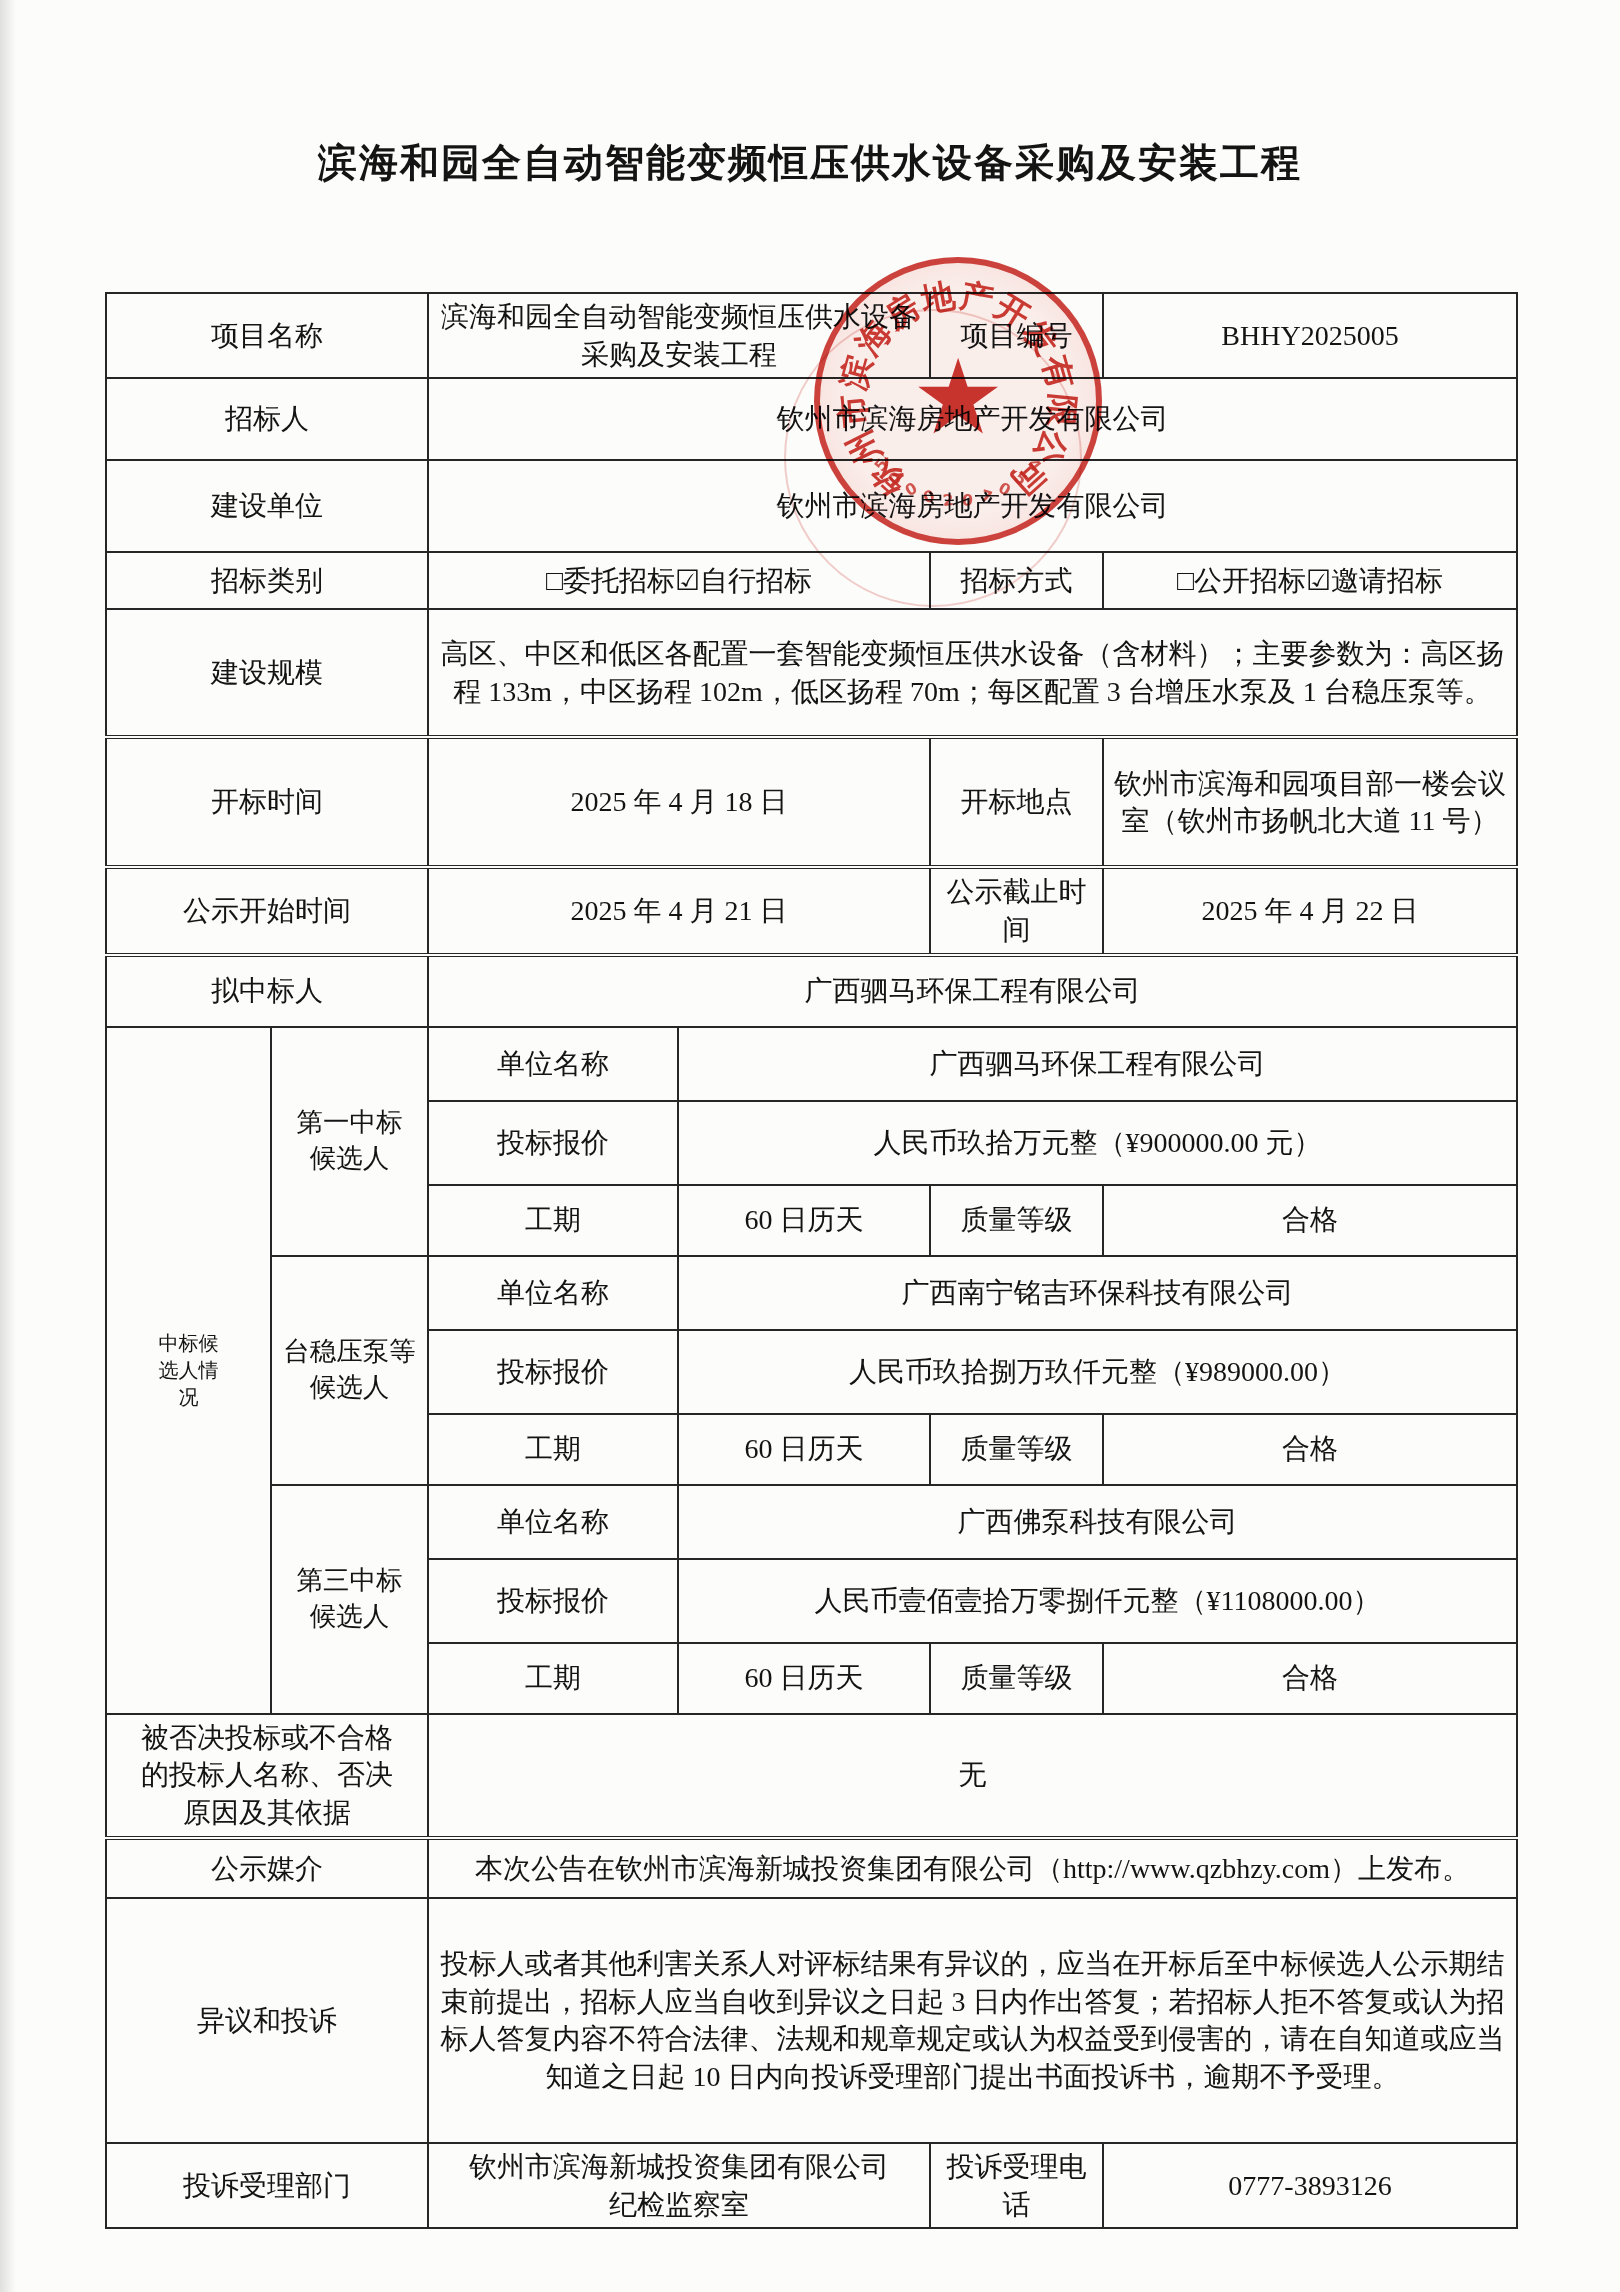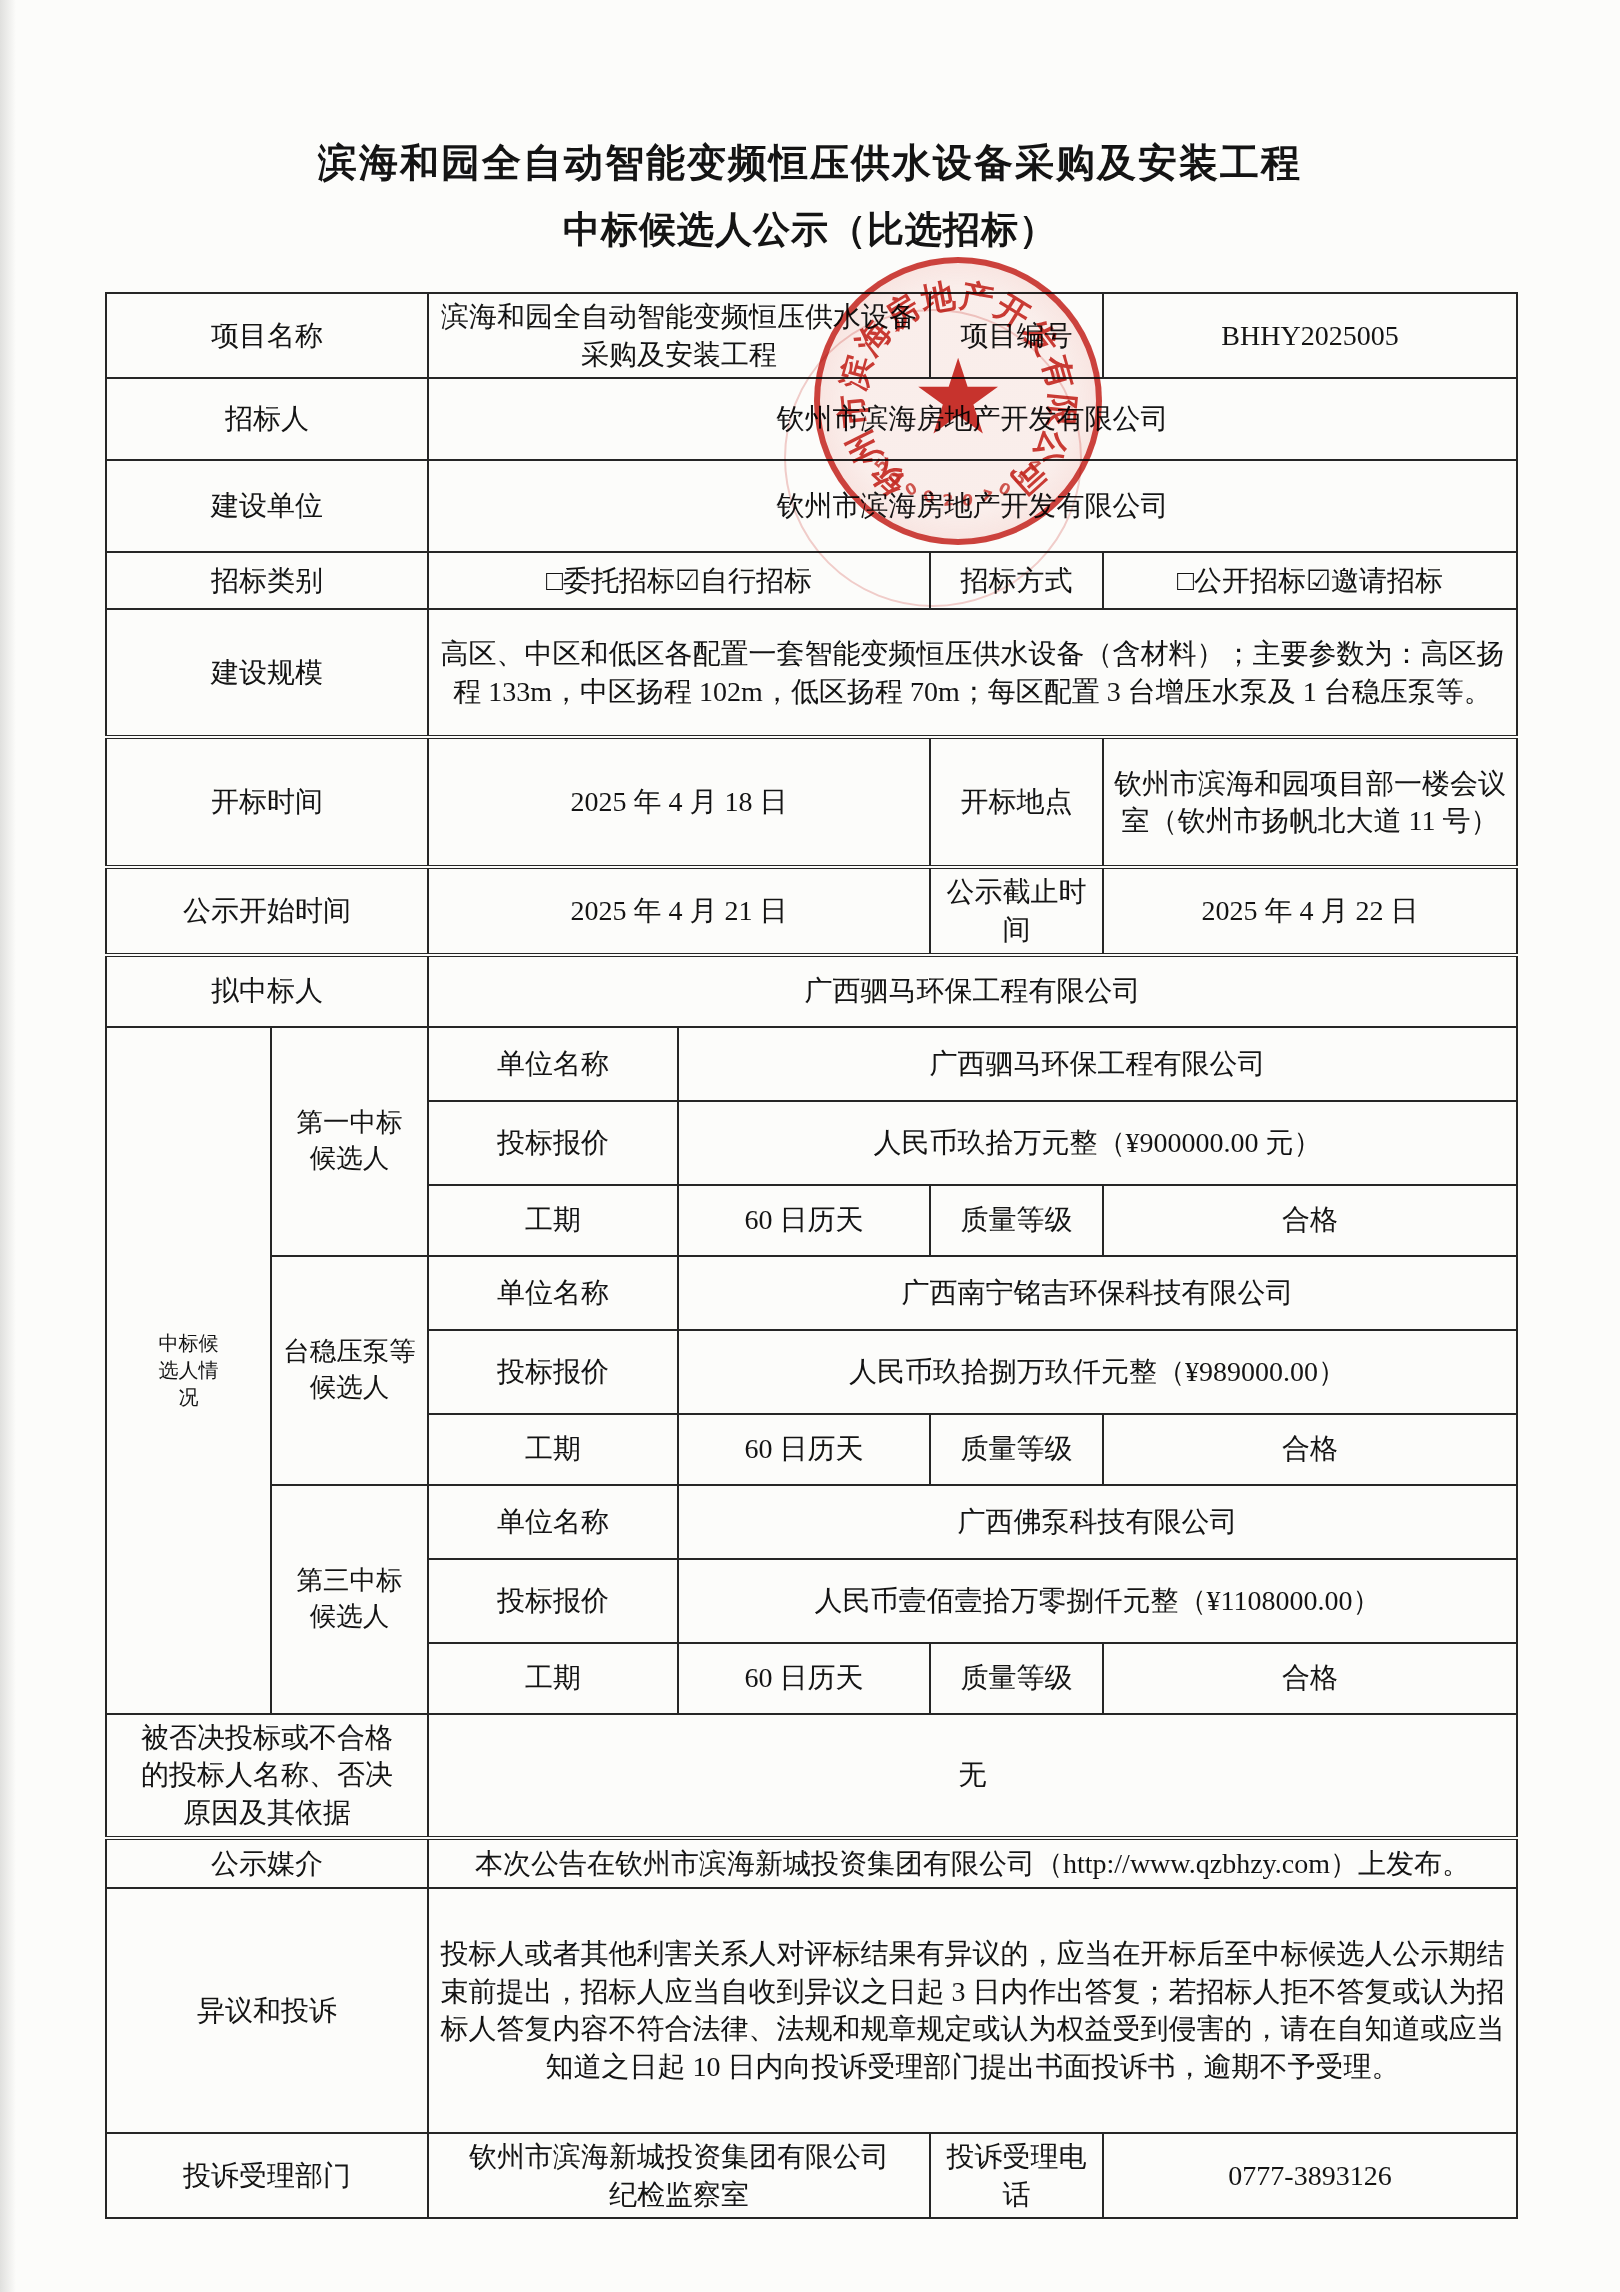--- a/index.html
+++ b/index.html
@@ -78,21 +78,20 @@
     font-family:"DejaVu Sans",sans-serif;
   }
 </style>
 </head>
 <body>
 
 <div class="page">
 
   <div class="titles">
     <div class="title-1">滨海和园全自动智能变频恒压供水设备采购及安装工程</div>
-    <div class="title-2">中标候选人公示（比选招标）</div>
   </div>
 
   <table class="doc">
     <colgroup>
       <col style="width:165px">
         <col style="width:157px">
         <col style="width:250px">
       <col style="width:252px">
         <col style="width:173px">
         <col style="width:414px">
@@ -192,21 +191,21 @@
         <td>质量等级</td>
         <td class="l2">合格</td>
       </tr>
 
       <tr style="height:116px" class="dbl">
         <td colspan="2" class="pre l">被否决投标或不合格
 的投标人名称、否决
 原因及其依据</td>
         <td colspan="4">无</td>
       </tr>
-      <tr style="height:50px">
+      <tr style="height:60px">
         <td colspan="2">公示媒介</td>
         <td colspan="4" class="l">本次公告在钦州市滨海新城投资集团有限公司（http://www.qzbhzy.com）上发布。</td>
       </tr>
       <tr style="height:245px">
         <td colspan="2">异议和投诉</td>
         <td colspan="4" class="j obj">投标人或者其他利害关系人对评标结果有异议的，应当在开标后至中标候选人公示期结束前提出，招标人应当自收到异议之日起 3 日内作出答复；若招标人拒不答复或认为招标人答复内容不符合法律、法规和规章规定或认为权益受到侵害的，请在自知道或应当知道之日起 10 日内向投诉受理部门提出书面投诉书，逾期不予受理。</td>
       </tr>
       <tr style="height:83px">
         <td colspan="2">投诉受理部门</td>
         <td colspan="2" class="pre small-lh">钦州市滨海新城投资集团有限公司

